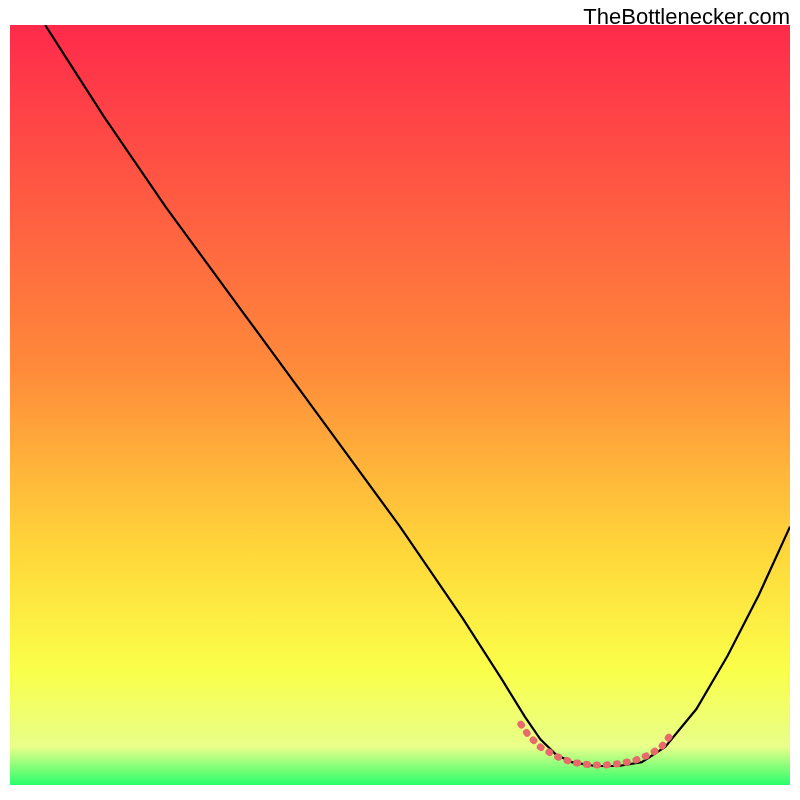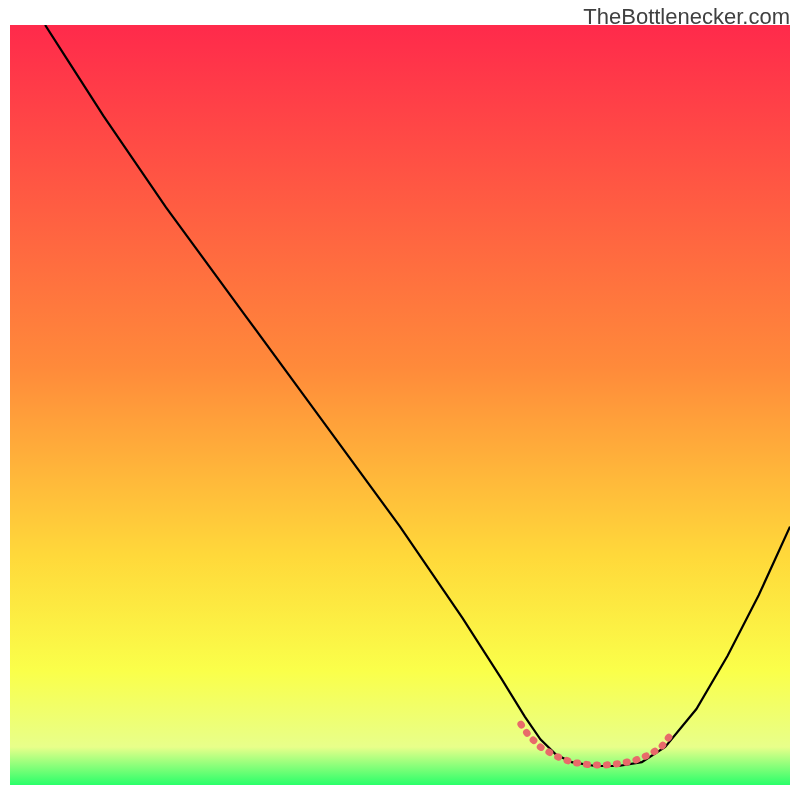--- a/index.html
+++ b/index.html
@@ -7,21 +7,21 @@
     width: 800px;
     height: 800px;
     background: #ffffff;
     position: relative;
     font-family: Arial, sans-serif;
   }
   .watermark {
     position: absolute;
     top: 4px;
     right: 10px;
-    color: #404040;
+    color: #000000;
     font-size: 22px;
     font-weight: normal;
     z-index: 10;
   }
   .chart-area {
     position: absolute;
     top: 25px;
     left: 10px;
     width: 780px;
     height: 760px;

